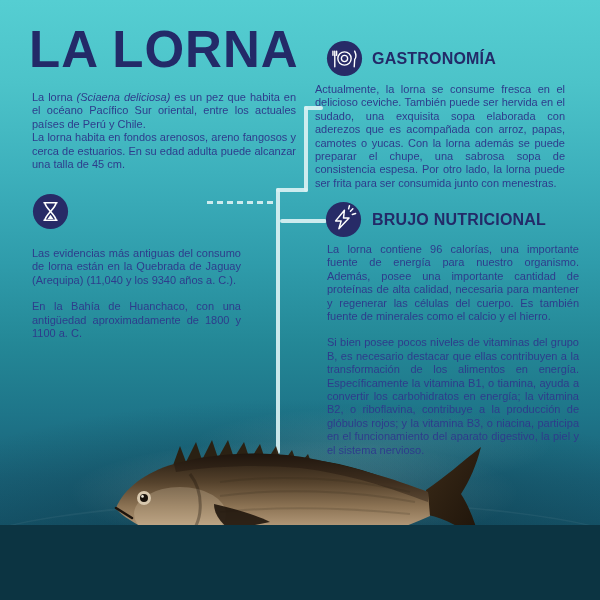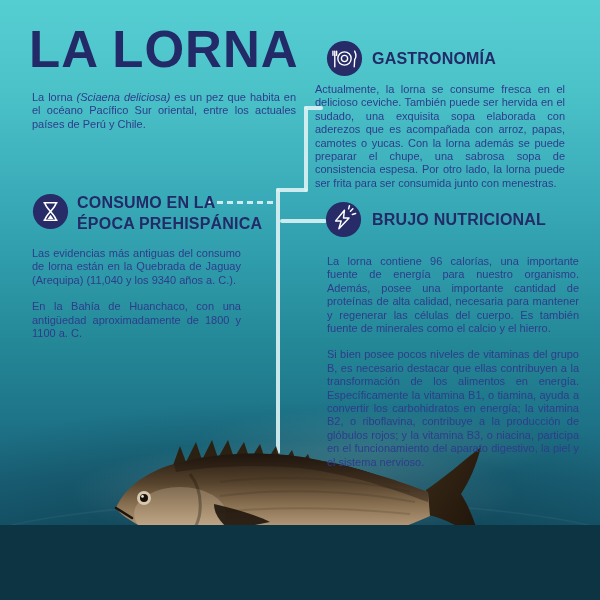--- a/index.html
+++ b/index.html
@@ -33,21 +33,21 @@
   .gastro-icon{left:326px;top:40px;}
   .gastro-title{position:absolute;left:372px;top:48px;z-index:4;}
   .gastro-body{position:absolute;left:315px;top:83px;width:250px;z-index:4;}
 
   .consumo-icon{left:32px;top:193px;}
   .consumo-title{position:absolute;left:77px;top:192px;z-index:4;}
   .consumo-body{position:absolute;left:32px;top:247px;width:209px;z-index:4;}
 
   .nutri-icon{left:325px;top:201px;}
   .nutri-title{position:absolute;left:372px;top:209px;z-index:4;}
-  .nutri-body{position:absolute;left:327px;top:255px;width:252px;z-index:4;}
+  .nutri-body{position:absolute;left:327px;top:243px;width:252px;z-index:4;}
 
   .conn{position:absolute;background:#d9f1f3;opacity:.92;z-index:2;border-radius:2px;}
   .conn-stub{left:304px;top:106px;width:19px;height:4px;}
   .conn-v1{left:304px;top:106px;width:4px;height:86px;}
   .conn-jog{left:276px;top:188px;width:32px;height:4px;}
   .conn-v2{left:276px;top:188px;width:4px;height:266px;}
   .conn-dash{left:207px;top:201px;width:70px;height:3px;border-radius:0;
     background:repeating-linear-gradient(90deg,#d9f1f3 0 6px,transparent 6px 10px);}
   .conn-branch{left:280px;top:219px;width:47px;height:4px;}
 
@@ -75,20 +75,21 @@
   <div class="conn conn-v1"></div>
   <div class="conn conn-jog"></div>
   <div class="conn conn-v2"></div>
   <div class="conn conn-dash"></div>
   <div class="conn conn-branch"></div>
 
   <h1 class="title">LA LORNA</h1>
 
   <div class="intro body-text">
     <p><span>La lorna </span><i>(Sciaena deliciosa)</i><span> es un pez que habita en el océano Pacífico Sur oriental, entre los actuales países de Perú y Chile.</span></p>
+    <p>La lorna habita en fondos arenosos, areno fangosos y cerca de estuarios. En su edad adulta puede alcanzar una talla de 45 cm.</p>
   </div>
 
   <svg class="icon-circle gastro-icon" viewBox="-20 -20 40 40">
     <circle cx="0" cy="0" r="19" fill="#272b67"></circle>
     <g stroke="#ffffff" stroke-width="1.5" fill="none" stroke-linecap="round">
       <path d="M-12.5 -8 V-3.5 M-10.5 -8 V-3.5 M-8.5 -8 V-3.5"></path>
       <path d="M-10.5 -3.5 V9"></path>
       <circle cx="0" cy="0" r="7.2"></circle>
       <circle cx="0" cy="0" r="3.4"></circle>
       <path d="M11 -8 C12.8 -4 12.8 -1 11 1 L10.5 9"></path>
@@ -99,24 +100,20 @@
 
   <svg class="icon-circle consumo-icon" viewBox="-20 -20 40 40">
     <circle cx="0" cy="0" r="19" fill="#272b67"></circle>
     <g stroke="#ffffff" stroke-width="1.8" fill="none" stroke-linecap="round">
       <path d="M-7 -9.5 H7 M-7 9.5 H7"></path>
       <path d="M-6 -9.5 C-6 -4 6 4 6 9.5"></path>
       <path d="M6 -9.5 C6 -4 -6 4 -6 9.5"></path>
     </g>
     <path d="M-3.2 8 L0 3.6 L3.2 8 Z" fill="#ffffff"></path>
   </svg>
-  <h2 class="sec-title consumo-title">
-    <span style="display:block">CONSUMO EN LA</span>
-    <span style="display:block">ÉPOCA PREHISPÁNICA</span>
-  </h2>
   <div class="body-text consumo-body">
     <p>Las evidencias más antiguas del consumo de lorna están en la Quebrada de Jaguay (Arequipa) (11,040 y los 9340 años a. C.).</p>
     <p>En la Bahía de Huanchaco, con una antigüedad aproximadamente de 1800 y 1100 a. C.</p>
   </div>
 
   <svg class="icon-circle nutri-icon" viewBox="-20 -20 40 40">
     <circle cx="0" cy="0" r="19" fill="#272b67"></circle>
     <g stroke="#ffffff" stroke-width="1.6" fill="none" stroke-linejoin="round" stroke-linecap="round">
       <path d="M1 -10 L-8.5 1.5 L-2.5 1.5 L-5 10 L6 -1.5 L0 -1.5 Z"></path>
       <path d="M7.5 -9 l2.6 -2.6"></path>

